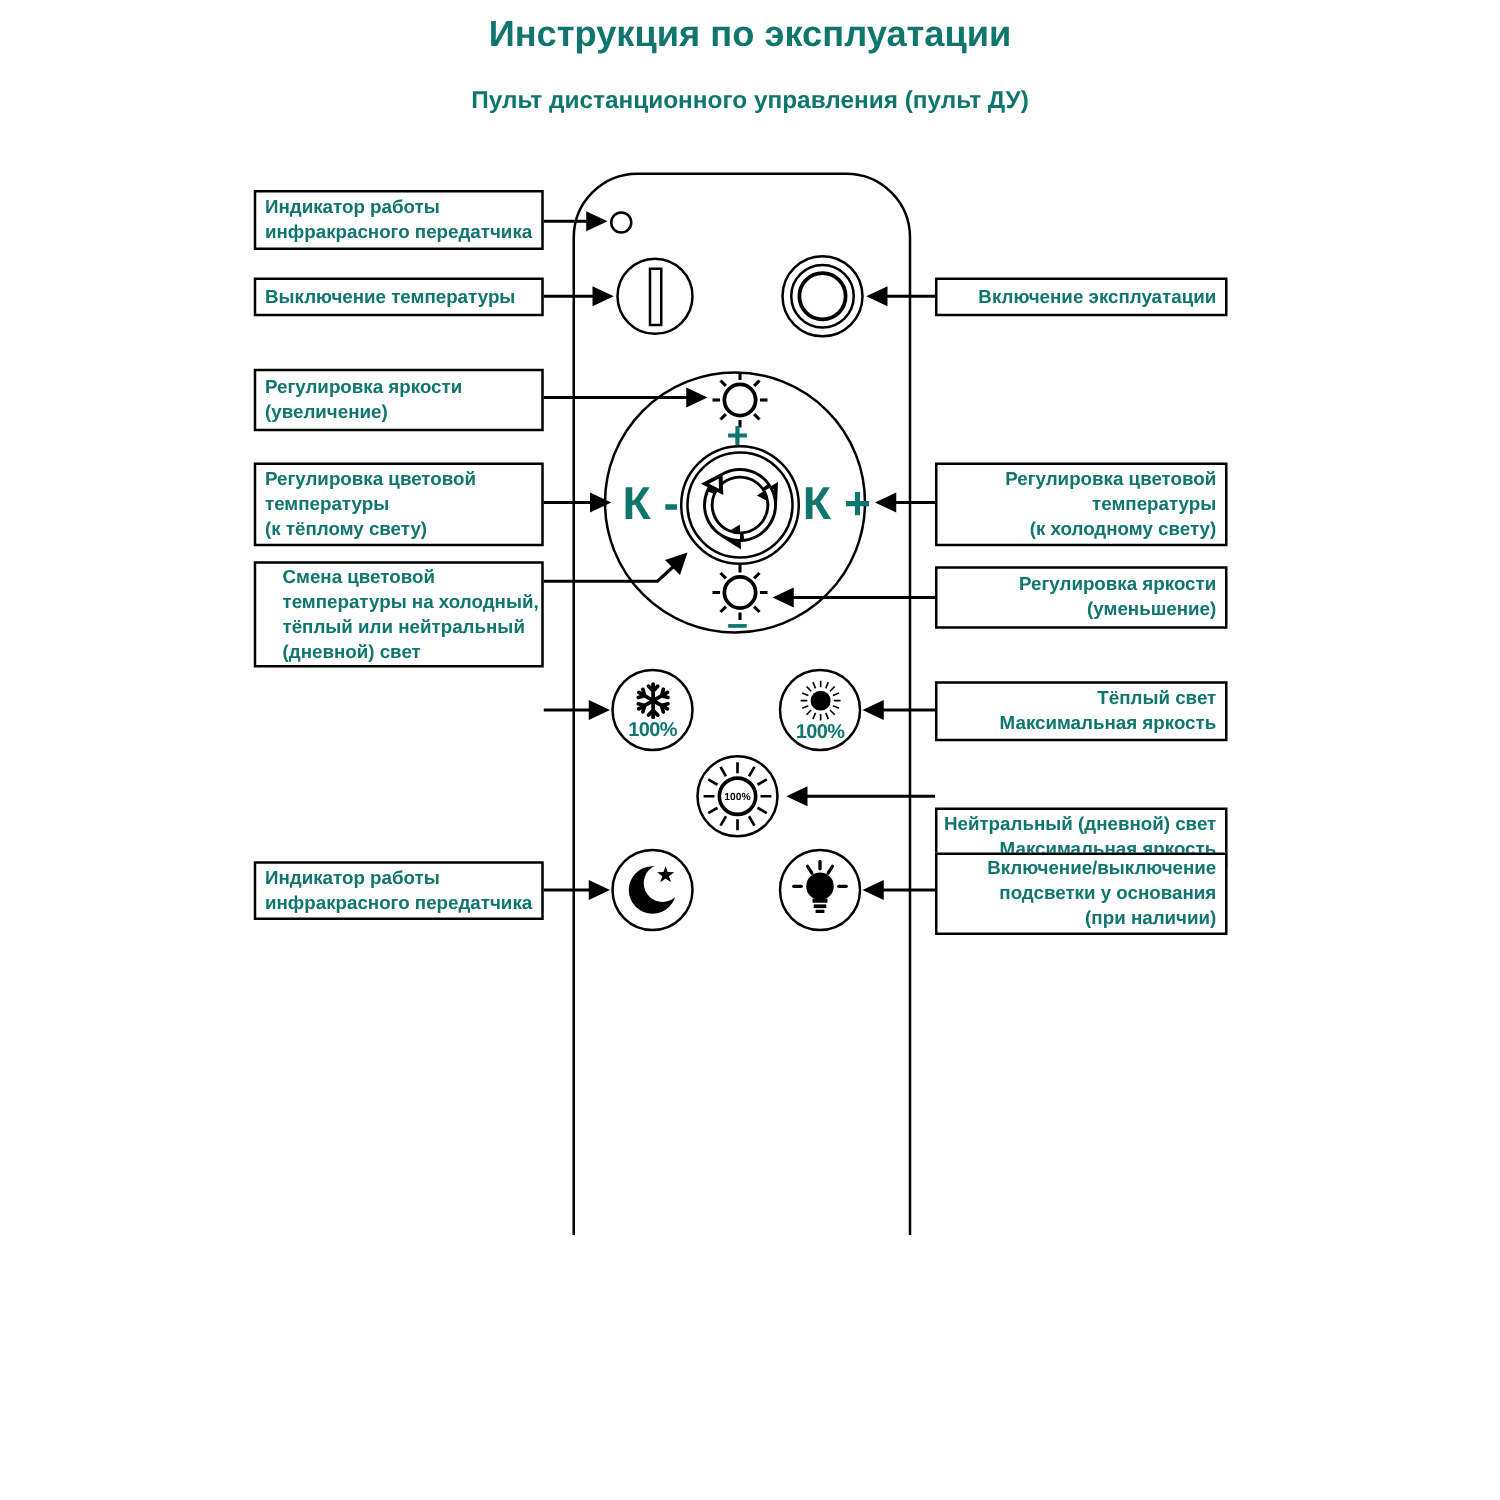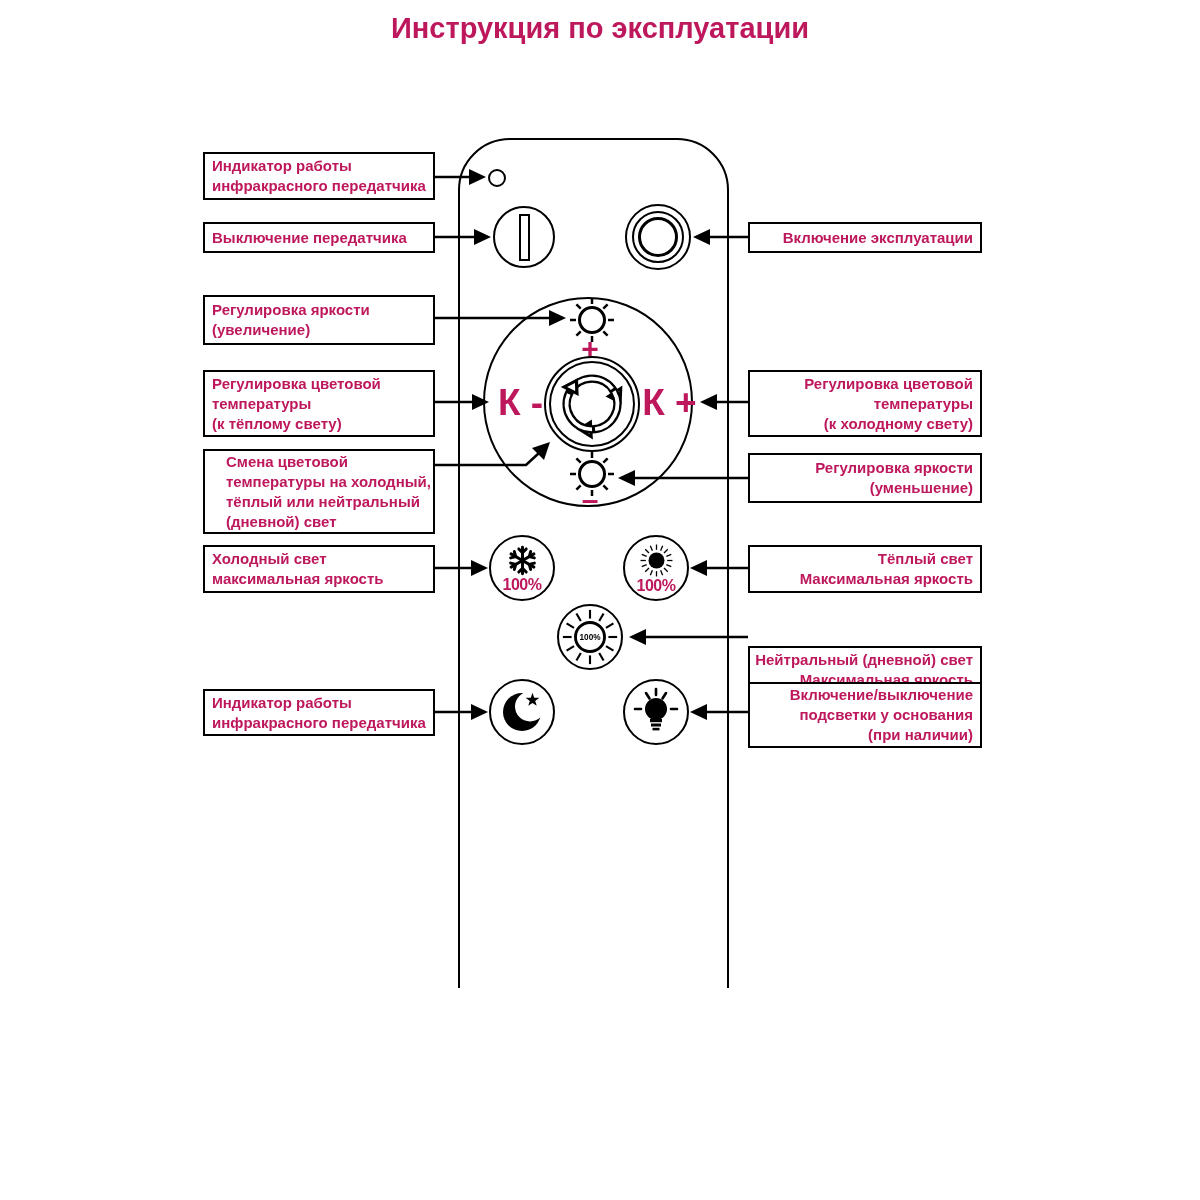--- a/index.html
+++ b/index.html
@@ -1,17 +1,17 @@
 <!DOCTYPE html>
 <html><head>
 <meta charset="utf-8">
 <style>
   html,body{margin:0;padding:0;background:#fff;}
   .page{position:relative;width:1200px;height:988px;background:#fff;
-        font-family:"Liberation Sans",sans-serif;color:#be185d;overflow:hidden;}
+        font-family:"Liberation Sans",sans-serif;color:#0f766e;overflow:hidden;}
   .title{position:absolute;top:12px;left:0;width:1200px;text-align:center;
          font-size:29px;font-weight:bold;}
   .subtitle{position:absolute;top:69px;left:0;width:1200px;text-align:center;
             font-size:19.5px;font-weight:bold;}
   .remote{position:absolute;left:458px;top:138px;width:267px;height:1049px;
           border:2.5px solid #000;border-radius:52px 52px 58px 58px;background:#fff;z-index:1;}
   .connectors{position:absolute;left:0;top:0;z-index:5;pointer-events:none;}
   .box{position:absolute;border:2px solid #000;background:#fff;display:flex;
        align-items:center;font-size:15px;font-weight:bold;line-height:20px;z-index:4;box-sizing:border-box;}
   .box span{white-space:pre;display:block;}
@@ -32,20 +32,21 @@
   .k-label{font-size:37px;font-weight:bold;line-height:40px;text-align:center;white-space:pre;}
   .pct{font-size:16px;font-weight:800;line-height:16px;letter-spacing:-0.5px;}
   svg{display:block;}
 </style>
 </head>
 <body>
 
 <div class="page">
 
   <div class="title">Инструкция по эксплуатации</div>
+  <div class="subtitle">Пульт дистанционного управления (пульт ДУ)</div>
 
   <div class="remote"></div>
 
   <div class="ir-dot"></div>
 
   <div class="circle-btn" style="left:493px;top:206px;width:62px;height:62px;">
     <div class="off-bar"></div>
   </div>
 
   <div class="circle-btn" style="left:625px;top:204px;width:66px;height:66px;">
@@ -191,40 +192,36 @@
         <line x1="-15" y1="-3" x2="-21" y2="-3"></line>
       </g>
     </svg>
   </div>
 
   <div class="box l" style="left:203px;top:152px;width:232px;height:48px;">
       <span>Индикатор работы
 инфракрасного передатчика</span>
     </div>
   <div class="box l" style="left:203px;top:222px;width:232px;height:31px;">
-      <span>Выключение передатчика</span>
+      <span>Выключение температуры</span>
     </div>
   <div class="box l" style="left:203px;top:295px;width:232px;height:50px;">
       <span>Регулировка яркости
 (увеличение)</span>
     </div>
   <div class="box l" style="left:203px;top:370px;width:232px;height:67px;">
       <span>Регулировка цветовой
 температуры
 (к тёплому свету)</span>
     </div>
   <div class="box l" style="left:203px;top:449px;width:232px;height:85px;padding-left:21px;">
       <span>Смена цветовой
 температуры на холодный,
 тёплый или нейтральный
 (дневной) свет</span>
-    </div>
-  <div class="box l" style="left:203px;top:545px;width:232px;height:48px;">
-      <span>Холодный свет
-максимальная яркость</span>
     </div>
   <div class="box l" style="left:203px;top:689px;width:232px;height:47px;">
       <span>Индикатор работы
 инфракрасного передатчика</span>
     </div>
 
   <div class="box r" style="left:748px;top:222px;width:234px;height:31px;">
       <span>Включение эксплуатации</span>
     </div>
   <div class="box r" style="left:748px;top:370px;width:234px;height:67px;">

